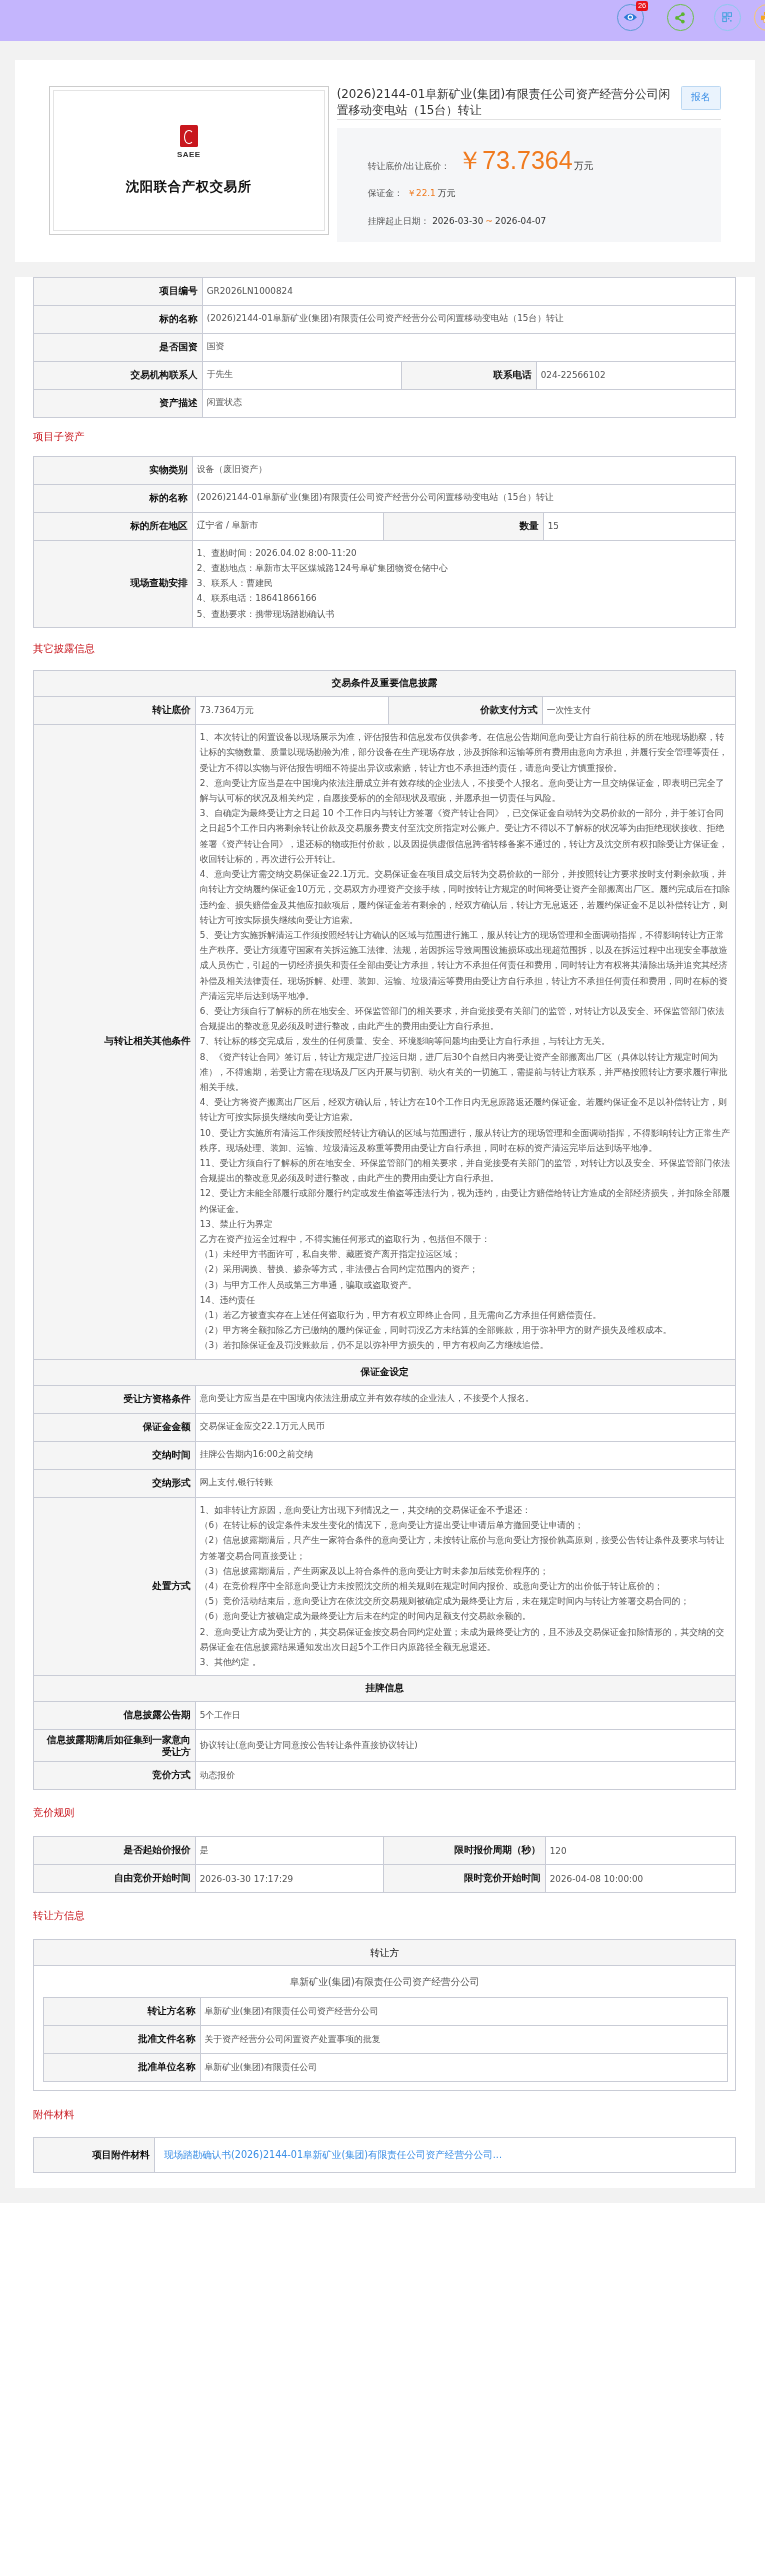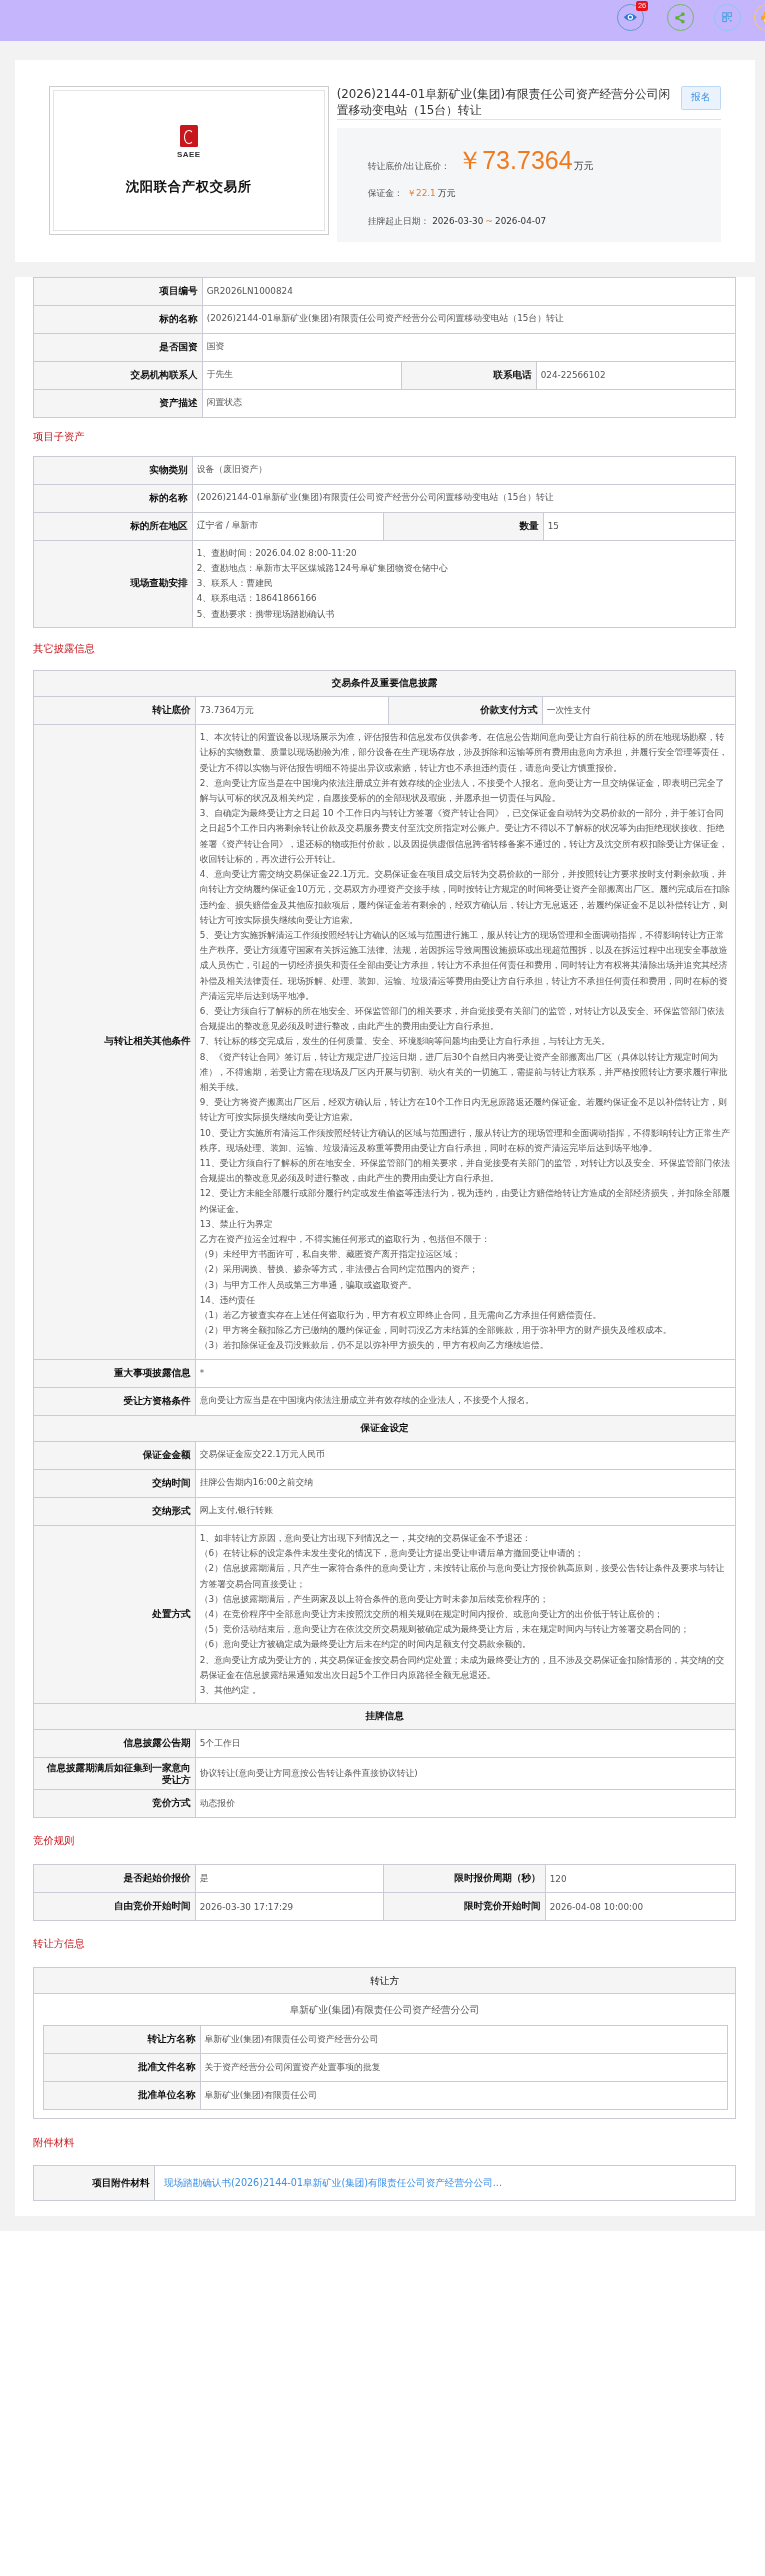--- a/index.html
+++ b/index.html
@@ -222,45 +222,41 @@
             <td class="lbl">与转让相关其他条件</td>
         <td class="val multi" colspan="3" id="other-cond-cell">
               <div>1、本次转让的闲置设备以现场展示为准，评估报告和信息发布仅供参考。在信息公告期间意向受让方自行前往标的所在地现场勘察，转让标的实物数量、质量以现场勘验为准，部分设备在生产现场存放，涉及拆除和运输等所有费用由意向方承担，并履行安全管理等责任，受让方不得以实物与评估报告明细不符提出异议或索赔，转让方也不承担违约责任，请意向受让方慎重报价。</div>
               <div>2、意向受让方应当是在中国境内依法注册成立并有效存续的企业法人，不接受个人报名。意向受让方一旦交纳保证金，即表明已完全了解与认可标的状况及相关约定，自愿接受标的的全部现状及瑕疵，并愿承担一切责任与风险。</div>
               <div>3、自确定为最终受让方之日起 10 个工作日内与转让方签署《资产转让合同》，已交保证金自动转为交易价款的一部分，并于签订合同之日起5个工作日内将剩余转让价款及交易服务费支付至沈交所指定对公账户。受让方不得以不了解标的状况等为由拒绝现状接收、拒绝签署《资产转让合同》，退还标的物或拒付价款，以及因提供虚假信息跨省转移备案不通过的，转让方及沈交所有权扣除受让方保证金，收回转让标的，再次进行公开转让。</div>
               <div>4、意向受让方需交纳交易保证金22.1万元。交易保证金在项目成交后转为交易价款的一部分，并按照转让方要求按时支付剩余款项，并向转让方交纳履约保证金10万元，交易双方办理资产交接手续，同时按转让方规定的时间将受让资产全部搬离出厂区。履约完成后在扣除违约金、损失赔偿金及其他应扣款项后，履约保证金若有剩余的，经双方确认后，转让方无息返还，若履约保证金不足以补偿转让方，则转让方可按实际损失继续向受让方追索。</div>
               <div>5、受让方实施拆解清运工作须按照经转让方确认的区域与范围进行施工，服从转让方的现场管理和全面调动指挥，不得影响转让方正常生产秩序。受让方须遵守国家有关拆运施工法律、法规，若因拆运导致周围设施损坏或出现超范围拆，以及在拆运过程中出现安全事故造成人员伤亡，引起的一切经济损失和责任全部由受让方承担，转让方不承担任何责任和费用，同时转让方有权将其清除出场并追究其经济补偿及相关法律责任。现场拆解、处理、装卸、运输、垃圾清运等费用由受让方自行承担，转让方不承担任何责任和费用，同时在标的资产清运完毕后达到场平地净。</div>
               <div>6、受让方须自行了解标的所在地安全、环保监管部门的相关要求，并自觉接受有关部门的监管，对转让方以及安全、环保监管部门依法合规提出的整改意见必须及时进行整改，由此产生的费用由受让方自行承担。</div>
               <div>7、转让标的移交完成后，发生的任何质量、安全、环境影响等问题均由受让方自行承担，与转让方无关。</div>
               <div>8、《资产转让合同》签订后，转让方规定进厂拉运日期，进厂后30个自然日内将受让资产全部搬离出厂区（具体以转让方规定时间为准），不得逾期，若受让方需在现场及厂区内开展与切割、动火有关的一切施工，需提前与转让方联系，并严格按照转让方要求履行审批相关手续。</div>
-              <div>9、受让方将资产搬离出厂区后，经双方确认后，转让方在10个工作日内无息原路返还履约保证金。若履约保证金不足以补偿转让方，则转让方可按实际损失继续向受让方追索。</div>
+              <div>4、受让方将资产搬离出厂区后，经双方确认后，转让方在10个工作日内无息原路返还履约保证金。若履约保证金不足以补偿转让方，则转让方可按实际损失继续向受让方追索。</div>
               <div>10、受让方实施所有清运工作须按照经转让方确认的区域与范围进行，服从转让方的现场管理和全面调动指挥，不得影响转让方正常生产秩序。现场处理、装卸、运输、垃圾清运及称重等费用由受让方自行承担，同时在标的资产清运完毕后达到场平地净。</div>
               <div>11、受让方须自行了解标的所在地安全、环保监管部门的相关要求，并自觉接受有关部门的监管，对转让方以及安全、环保监管部门依法合规提出的整改意见必须及时进行整改，由此产生的费用由受让方自行承担。</div>
               <div>12、受让方未能全部履行或部分履行约定或发生偷盗等违法行为，视为违约，由受让方赔偿给转让方造成的全部经济损失，并扣除全部履约保证金。</div>
               <div>13、禁止行为界定</div>
               <div>乙方在资产拉运全过程中，不得实施任何形式的盗取行为，包括但不限于：</div>
-              <div>（9）未经甲方书面许可，私自夹带、藏匿资产离开指定拉运区域；</div>
+              <div>（1）未经甲方书面许可，私自夹带、藏匿资产离开指定拉运区域；</div>
               <div>（2）采用调换、替换、掺杂等方式，非法侵占合同约定范围内的资产；</div>
               <div>（3）与甲方工作人员或第三方串通，骗取或盗取资产。</div>
               <div>14、违约责任</div>
               <div>（1）若乙方被查实存在上述任何盗取行为，甲方有权立即终止合同，且无需向乙方承担任何赔偿责任。</div>
               <div>（2）甲方将全额扣除乙方已缴纳的履约保证金，同时罚没乙方未结算的全部账款，用于弥补甲方的财产损失及维权成本。</div>
               <div>（3）若扣除保证金及罚没账款后，仍不足以弥补甲方损失的，甲方有权向乙方继续追偿。</div>
             </td>
           </tr>
       <tr>
-            <td class="lbl">重大事项披露信息</td>
-            <td class="val" colspan="3">*</td>
+            <td class="head" colspan="4">保证金设定</td>
           </tr>
       <tr>
             <td class="lbl">受让方资格条件</td>
             <td class="val" colspan="3">意向受让方应当是在中国境内依法注册成立并有效存续的企业法人，不接受个人报名。</td>
-          </tr>
-      <tr>
-            <td class="head" colspan="4">保证金设定</td>
           </tr>
       <tr>
             <td class="lbl">保证金金额</td>
             <td class="val" colspan="3">交易保证金应交22.1万元人民币</td>
           </tr>
       <tr>
             <td class="lbl">交纳时间</td>
             <td class="val" colspan="3">挂牌公告期内16:00之前交纳</td>
           </tr>
       <tr>

